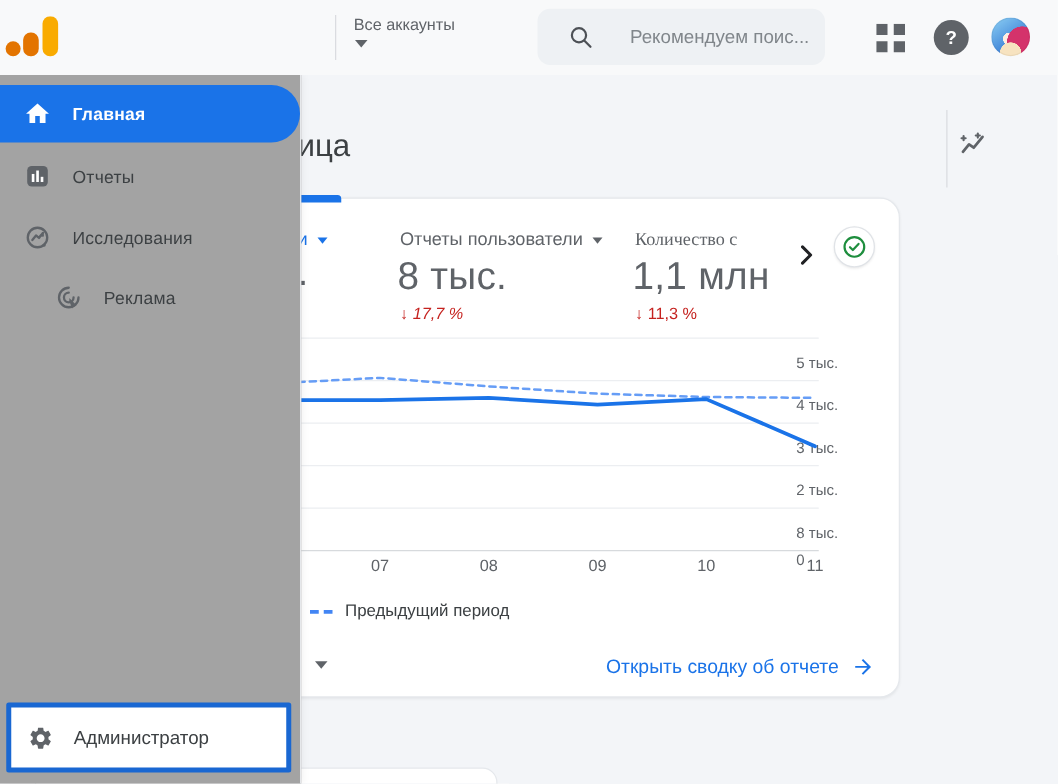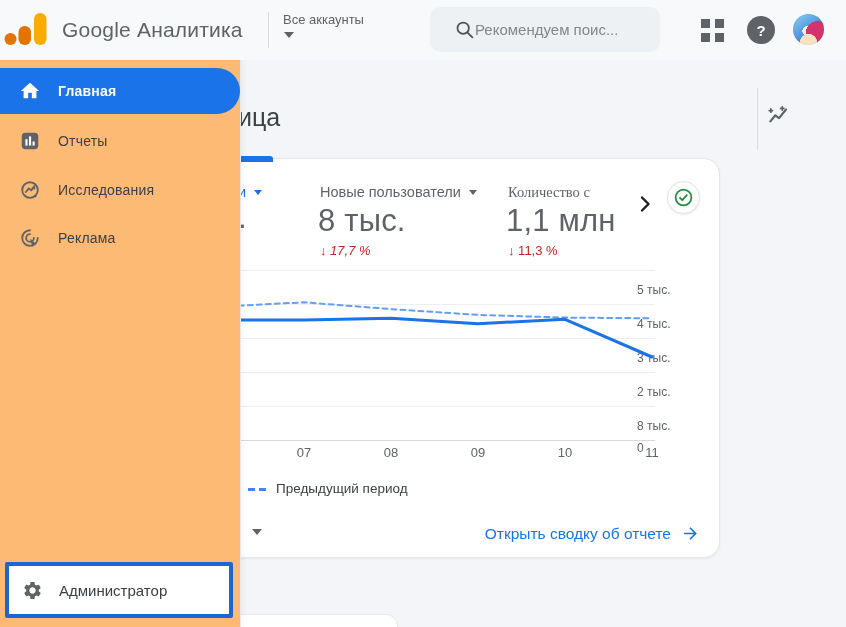--- a/index.html
+++ b/index.html
@@ -13,34 +13,34 @@
 
   
   .topbar{left:0;top:0;width:846px;height:60px;background:#f8f9fa;z-index:30;}
   .product-name{left:62px;top:18px;font-size:21px;color:#5f6368;letter-spacing:.2px;}
   .hdr-divider{left:268px;top:12px;width:1px;height:36px;background:#dadce0;}
   .account-label{left:283px;top:12px;font-size:13px;color:#5f6368;}
   .caret{width:0;height:0;border-left:5px solid transparent;border-right:5px solid transparent;border-top:6px solid #5f6368;}
   .caret-blue{border-top-color:#1a73e8;}
   .acct-caret{left:284px;top:32px;}
   .searchbar{left:430px;top:7px;width:230px;height:45px;background:#eef1f4;border-radius:10px;
-    display:flex;align-items:center;padding-left:24px;box-sizing:border-box;gap:0;}
+    display:flex;align-items:center;padding-left:24px;box-sizing:border-box;gap:29px;}
   .search-placeholder{font-size:15px;color:#80868b;white-space:nowrap;}
   .help-btn{left:747px;top:16px;width:28px;height:28px;border-radius:50%;background:#5f6368;
     color:#fff;font-size:15px;font-weight:bold;display:flex;align-items:center;justify-content:center;}
   .avatar{left:793px;top:14px;width:31px;height:31px;border-radius:50%;
     background:
       radial-gradient(circle at 50% 92%, #f7e3c0 0 26%, rgba(0,0,0,0) 27%),
       radial-gradient(circle at 80% 62%, #d4336b 0 38%, rgba(0,0,0,0) 39%),
       radial-gradient(circle at 46% 55%, #fdeee2 0 20%, rgba(0,0,0,0) 21%),
       linear-gradient(145deg,#8ed1f5 0%,#4b90dc 55%,#3a56ad 100%);
     box-shadow:0 0 0 1px rgba(0,0,0,.05) inset;}
 
   
-  .sidebar{left:0;top:60px;width:240px;height:567px;background:#fdba74;z-index:20;
+  .sidebar{left:0;top:60px;width:240px;height:567px;background:#a3a3a3;z-index:20;
     border-right:1px solid #e6e8eb;box-shadow:2px 0 6px rgba(0,0,0,.05);}
   .nav-item{position:absolute;left:0;width:240px;height:46px;display:flex;align-items:center;}
   .nav-item .nav-icon{position:absolute;left:19px;width:22px;height:22px;}
   .nav-item .nav-label{position:absolute;left:58px;font-size:14px;color:#3c4043;letter-spacing:.2px;}
   .nav-active{background:#1a73e8;border-radius:0 23px 23px 0;}
   .nav-active .nav-label{color:#ffffff;font-weight:bold;}
   .admin-box{position:absolute;left:5px;top:502px;width:220px;height:48px;background:#fff;
     border:4px solid #1967d2;border-radius:2px;display:flex;align-items:center;}
   .admin-box .nav-icon{margin-left:13px;width:21px;height:21px;}
   .admin-box .nav-label{margin-left:16px;font-size:15px;color:#3c4043;}
@@ -107,21 +107,21 @@
   <div class="abs tab-indicator"></div>
   <div class="abs next-card"></div>
 
   <div class="abs metric-label m1-label">
     <span>и</span>
     <span class="caret caret-blue"></span>
   </div>
   <div class="abs metric-value m1-value">.</div>
 
   <div class="abs metric-label m2-label">
-    <span>Новые пользователи</span>
+    <span>Отчеты пользователи</span>
     <span class="caret"></span>
   </div>
   <div class="abs metric-value m2-value">8 тыс.</div>
   <div class="abs metric-change m2-change">↓ 17,7 %</div>
 
   <div class="abs metric-label m3-label">
     <span class="nowrap">Количество с</span>
   </div>
   <div class="abs metric-value m3-value">1,1 млн</div>
   <div class="abs metric-change m3-change">↓ 11,3 %</div>
@@ -199,21 +199,21 @@
       <span class="nav-icon">
         <svg width="22" height="22" viewBox="0 0 24 24">
           <rect x="3" y="3" width="18" height="18" rx="4" fill="#5f6368"></rect>
           <rect x="7" y="10" width="2.3" height="7" fill="#fff"></rect>
           <rect x="10.9" y="7" width="2.3" height="10" fill="#fff"></rect>
           <rect x="14.8" y="12.5" width="2.3" height="4.5" fill="#fff"></rect>
         </svg>
       </span>
       <span class="nav-label">Отчеты</span>
     </div>
-    <div class="nav-item" style="top:155px;">
+    <div class="nav-item" style="top:155px;margin-left:25px;">
       <span class="nav-icon">
         <svg width="22" height="22" viewBox="0 0 24 24" fill="none" stroke="#5f6368" stroke-width="2">
           <path d="M20.5 12A8.5 8.5 0 1 1 12 3.5" stroke-linecap="round"></path>
           <path d="M16.2 12A4.2 4.2 0 1 1 12 7.8" stroke-linecap="round"></path>
           <path d="M12.5 12.5l6.2 6.2-2.5.6-1.2 2.4-2.5-6.4z" fill="#5f6368" stroke="none"></path>
         </svg>
       </span>
       <span class="nav-label">Реклама</span>
     </div>
 
@@ -226,21 +226,20 @@
       <span class="nav-label">Администратор</span>
     </div>
   </div>
 
   <div class="topbar abs">
     <svg class="abs" style="left:4px;top:13px;" width="44" height="34" viewBox="0 0 44 34">
       <rect x="30" y="0" width="12.5" height="32" rx="6" fill="#f9ab00"></rect>
       <rect x="14.5" y="13" width="12.5" height="19" rx="6" fill="#e37400"></rect>
       <circle cx="6.5" cy="26" r="6" fill="#e37400"></circle>
     </svg>
-    <div class="abs product-name">Google Аналитика</div>
     <div class="abs hdr-divider"></div>
     <div class="abs account-label">Все аккаунты</div>
     <div class="abs caret acct-caret"></div>
 
     <div class="searchbar abs">
       <svg width="21" height="21" viewBox="0 0 24 24" fill="none" stroke="#4d5156" stroke-width="2" stroke-linecap="round">
         <circle cx="10.5" cy="10.5" r="6.5"></circle>
           <line x1="15.5" y1="15.5" x2="21" y2="21"></line>
       </svg>
       <span class="search-placeholder">Рекомендуем поис...</span>

